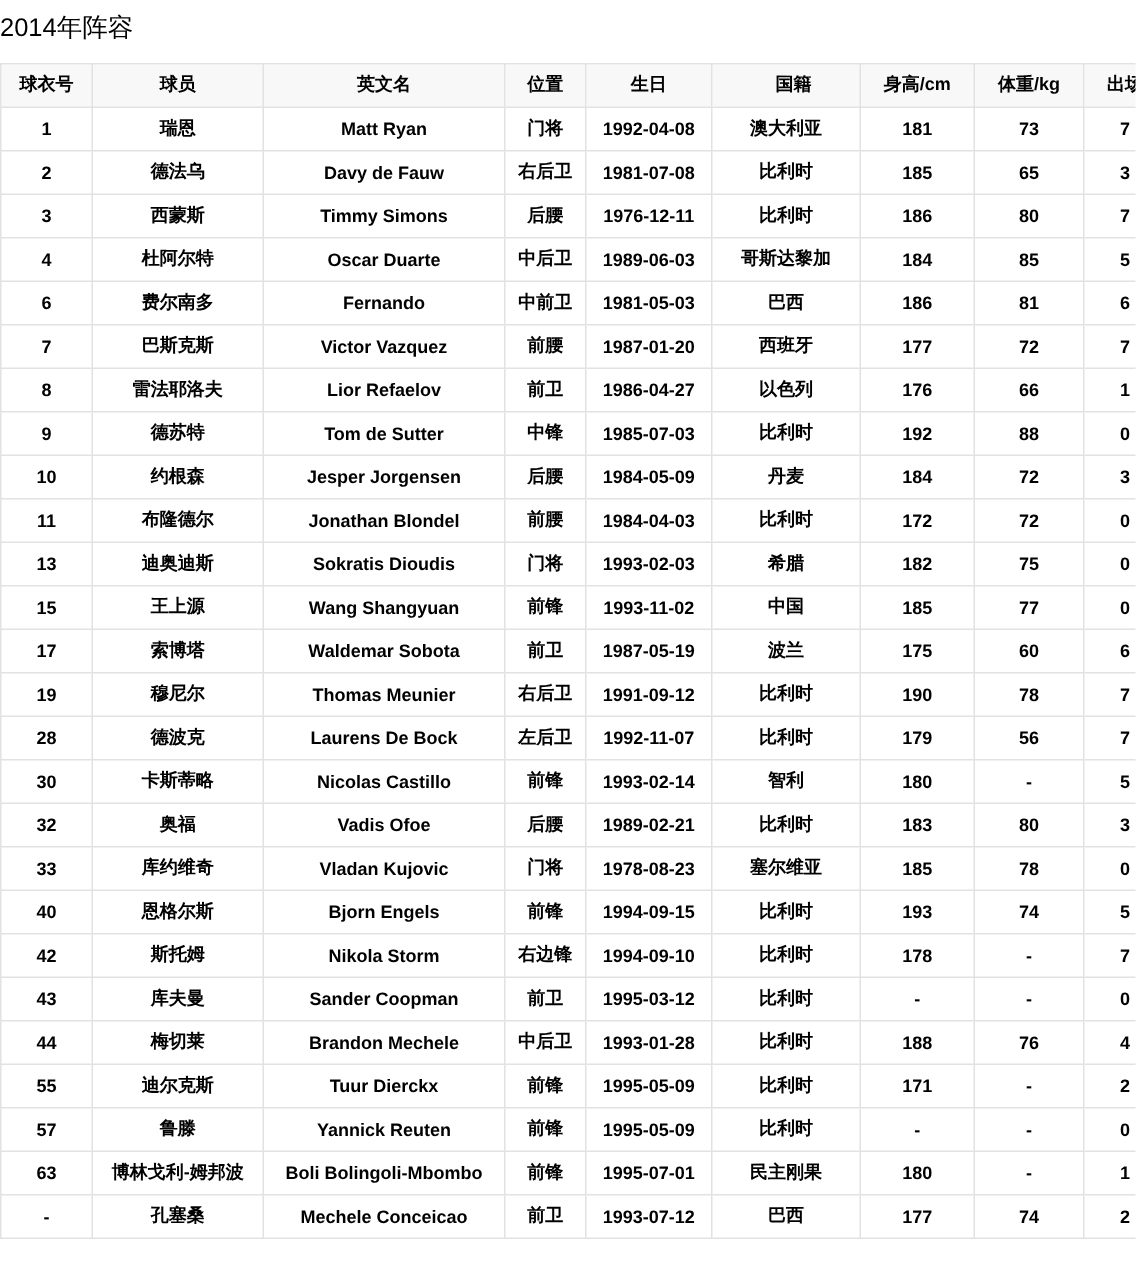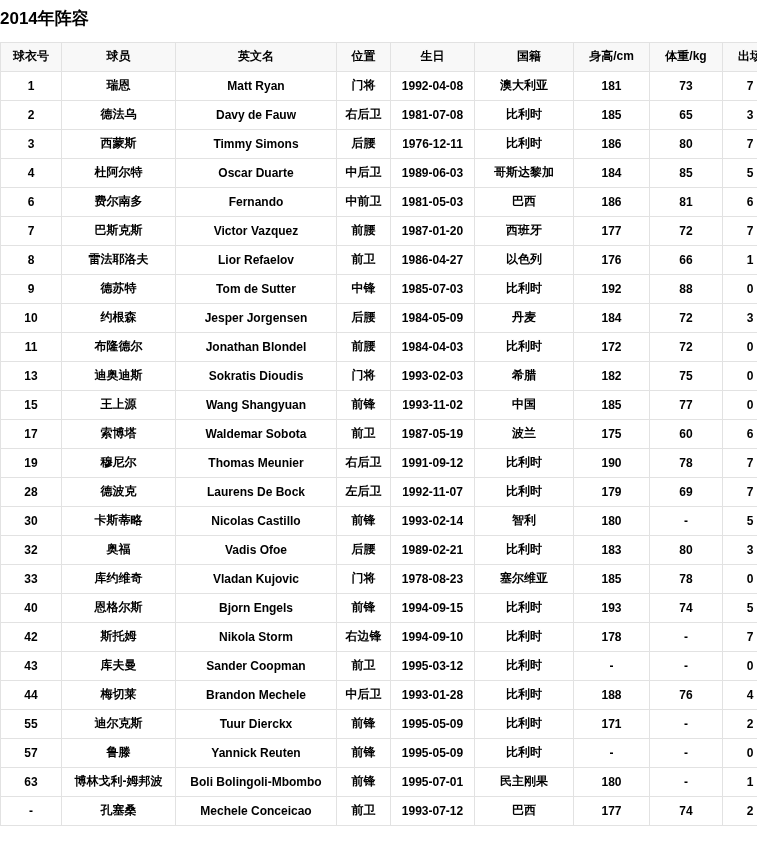--- a/index.html
+++ b/index.html
@@ -10,21 +10,21 @@
   body {
     width: 757px;
     min-height: 854px;
     font-family: "Liberation Sans", "DejaVu Sans", sans-serif;
     color: #000000;
   }
   .page-title {
     margin: 9px 0 13px 0;
     padding: 0;
     font-size: 17px;
-    font-weight: bold;
+    font-weight: normal;
     line-height: 1.15;
     color: #000000;
   }
   table.squad-table {
     border-collapse: collapse;
     table-layout: fixed;
     width: 757px;
   }
   table.squad-table th,
   table.squad-table td {
@@ -223,21 +223,21 @@
           <td>7</td>
         </tr>
         <tr>
           <td>28</td>
           <td>德波克</td>
           <td>Laurens De Bock</td>
           <td>左后卫</td>
           <td>1992-11-07</td>
           <td>比利时</td>
           <td>179</td>
-          <td>69</td>
+          <td>56</td>
           <td>7</td>
         </tr>
         <tr>
           <td>30</td>
           <td>卡斯蒂略</td>
           <td>Nicolas Castillo</td>
           <td>前锋</td>
           <td>1993-02-14</td>
           <td>智利</td>
           <td>180</td>

